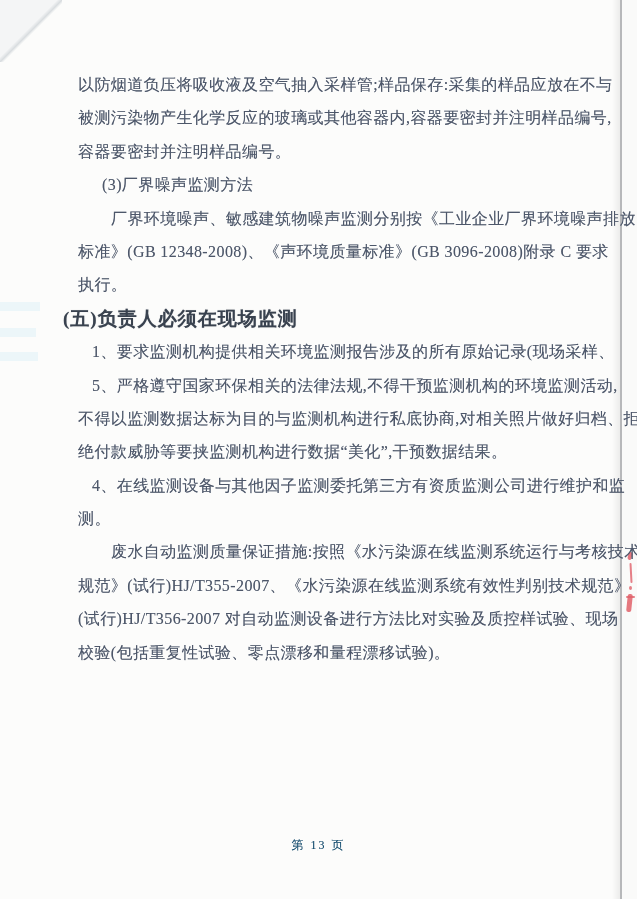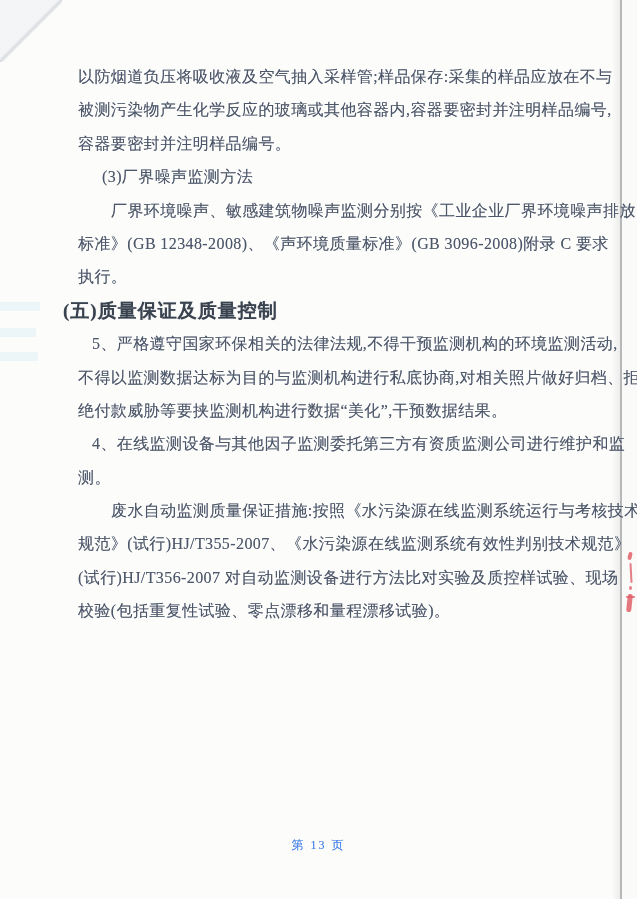--- a/index.html
+++ b/index.html
@@ -9,21 +9,21 @@
     --edge:#b7b8ba;
     --red:#e0606a;
   }
   html,body{margin:0;padding:0;}
   body{
     width:637px;height:899px;position:relative;overflow:hidden;
     background:var(--paper);
     font-family:"Liberation Serif","DejaVu Serif",serif;
   }
   .content{
-    position:absolute;left:78px;top:60px;width:507px;
+    position:absolute;left:78px;top:68px;width:507px;
     color:var(--ink);font-size:16px;
   }
   .line{
     height:33.4px;line-height:33.4px;
     text-align:justify;text-align-last:justify;
     letter-spacing:0.4px;
     text-shadow:0 0 .6px rgba(73,84,104,.45);
     white-space:nowrap;
   }
   .line.e{text-align-last:left;}
@@ -32,21 +32,21 @@
   .ind15{text-indent:24px;}
   .heading{margin-left:-15px;}
   .heading .line{
     font-weight:bold;font-size:19px;color:var(--heading-ink);
     text-align-last:left;letter-spacing:1px;
     text-shadow:0 0 .7px rgba(57,66,79,.5);
   }
   .footer{
     position:absolute;top:838px;left:0;width:637px;
     text-align:center;font-size:12px;line-height:14px;
-    color:#3b82f6;letter-spacing:2px;
+    color:#0c4a6e;letter-spacing:2px;
     text-shadow:0 0 .5px rgba(89,98,114,.4);
   }
   
   .edge-shade{position:absolute;top:0;left:612px;width:8px;height:899px;
     background:linear-gradient(to right,rgba(230,230,230,0),#ececeb);}
   .edge-line{position:absolute;top:0;left:620px;width:2px;height:899px;background:var(--edge);}
   .edge-right{position:absolute;top:0;left:622px;width:15px;height:899px;background:#fafaf9;}
   .corner-fold{position:absolute;top:0;left:0;width:62px;height:62px;
     background:linear-gradient(135deg,#f4f5f6 46%,#d9dde0 50%,rgba(255,255,255,0) 53%);}
   .cyan-bar{position:absolute;left:0;width:40px;height:9px;background:#e9f4f8;opacity:.85;}
@@ -93,24 +93,25 @@
     <div class="line e ind15">(3)厂界噪声监测方法</div>
   </div>
 
   <div class="para">
     <div class="line ind2">厂界环境噪声、敏感建筑物噪声监测分别按《工业企业厂界环境噪声排放</div>
     <div class="line">标准》(GB 12348-2008)、《声环境质量标准》(GB 3096-2008)附录 C 要求</div>
     <div class="line e">执行。</div>
   </div>
 
   <div class="heading">
-    <div class="line e">(五)质量保证及质量控制</div>
+    <div class="line e">(五)负责人必须在现场监测</div>
   </div>
 
   <div class="para">
+    <div class="line indn">1、要求监测机构提供相关环境监测报告涉及的所有原始记录(现场采样、</div>
   </div>
 
 
   <div class="para">
     <div class="line indn">5、严格遵守国家环保相关的法律法规,不得干预监测机构的环境监测活动,</div>
     <div class="line">不得以监测数据达标为目的与监测机构进行私底协商,对相关照片做好归档、拒</div>
     <div class="line e">绝付款威胁等要挟监测机构进行数据“美化”,干预数据结果。</div>
   </div>
 
   <div class="para">

